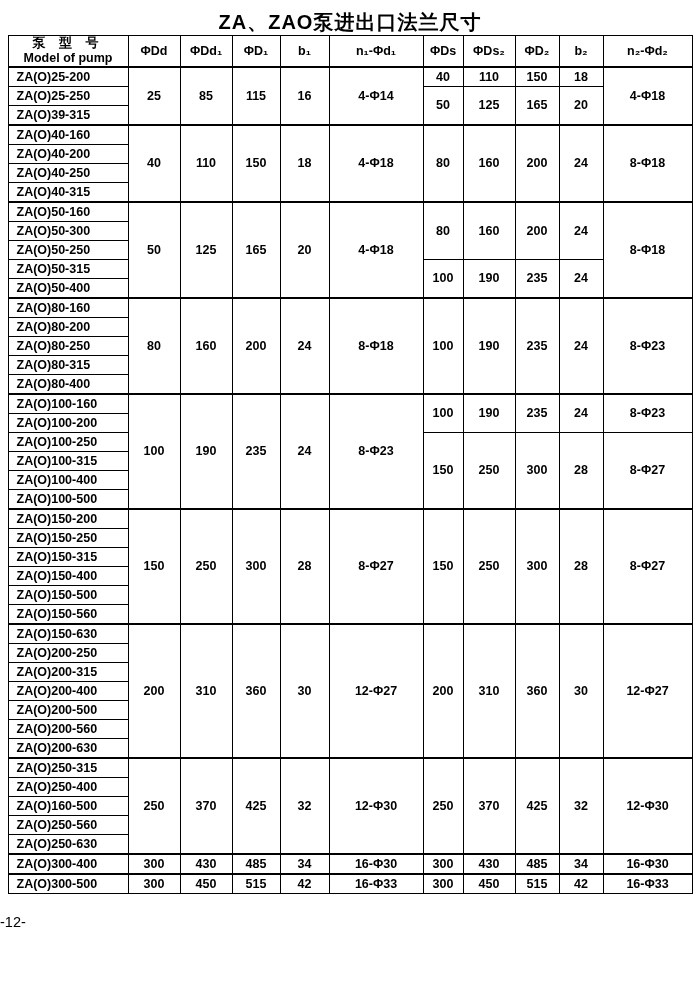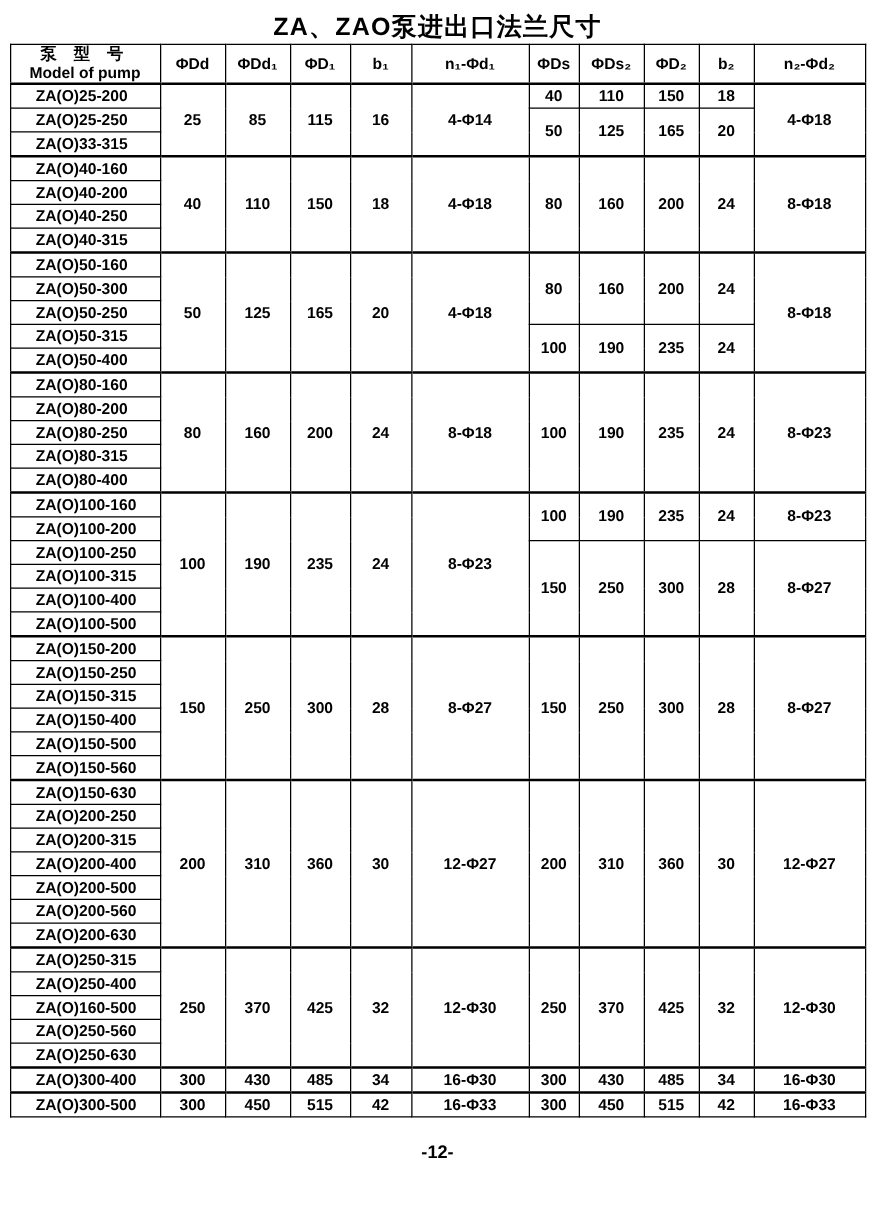--- a/index.html
+++ b/index.html
@@ -59,28 +59,28 @@
     letter-spacing: 5px;
     font-size: 13px;
   }
   .flange thead .en {
     letter-spacing: 0;
     font-size: 12.5px;
     text-align: center;
   }
   .flange td.model {
     text-align: left;
-    padding-left: 20px;
+    padding-left: 8px;
   }
   .flange tr.block-start td {
     border-top: 2px solid #000;
   }
   .footer {
-    text-align: center;
-    font-weight: bold;
+    text-align: left;
+    font-weight: normal;
     font-size: 14.5px;
     margin-top: 20px;
   }
 </style>
 </head>
 <body>
 
 <div class="page">
   <div class="title">ZA、ZAO泵进出口法兰尺寸</div>
 
@@ -131,21 +131,21 @@
           <td rowspan="3">4-Φ18</td>
         </tr>
         <tr>
           <td class="model">ZA(O)25-250</td>
           <td rowspan="2">50</td>
           <td rowspan="2">125</td>
           <td rowspan="2">165</td>
           <td rowspan="2">20</td>
         </tr>
         <tr>
-          <td class="model">ZA(O)33-315</td>
+          <td class="model">ZA(O)39-315</td>
         </tr>
         <tr class="block-start">
           <td class="model">ZA(O)40-160</td>
           <td rowspan="4">40</td>
           <td rowspan="4">110</td>
           <td rowspan="4">150</td>
           <td rowspan="4">18</td>
           <td rowspan="4">4-Φ18</td>
           <td rowspan="4">80</td>
           <td rowspan="4">160</td>

